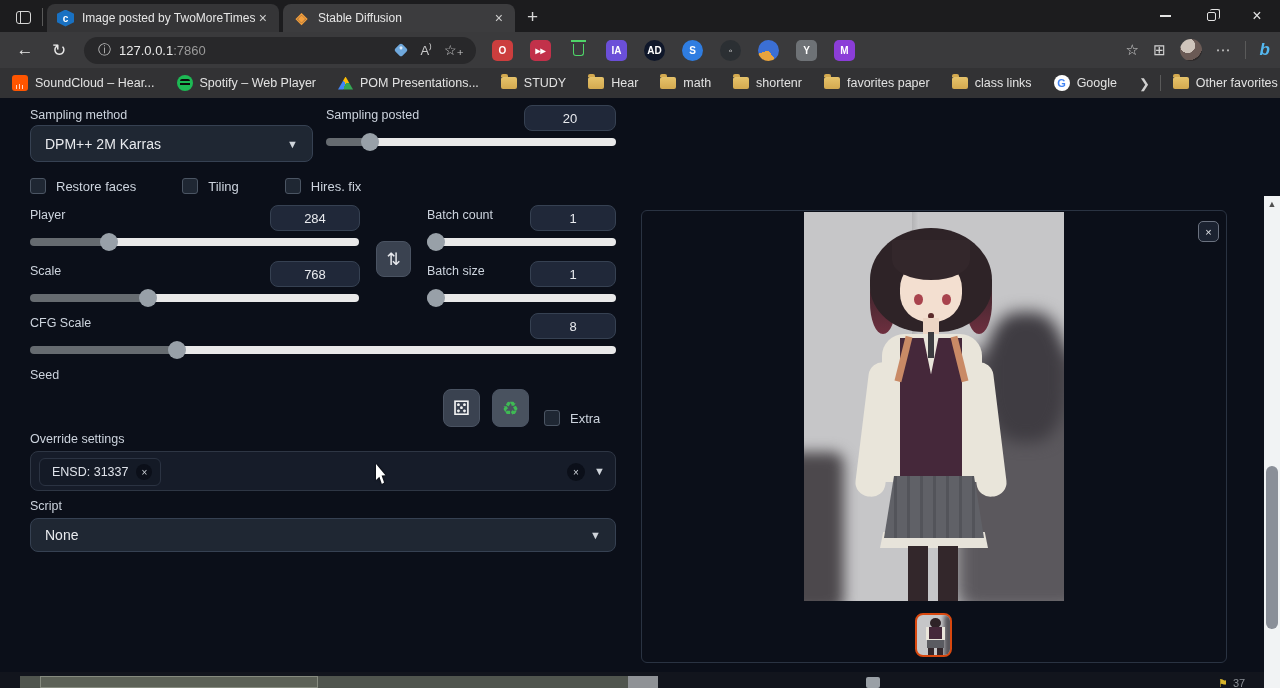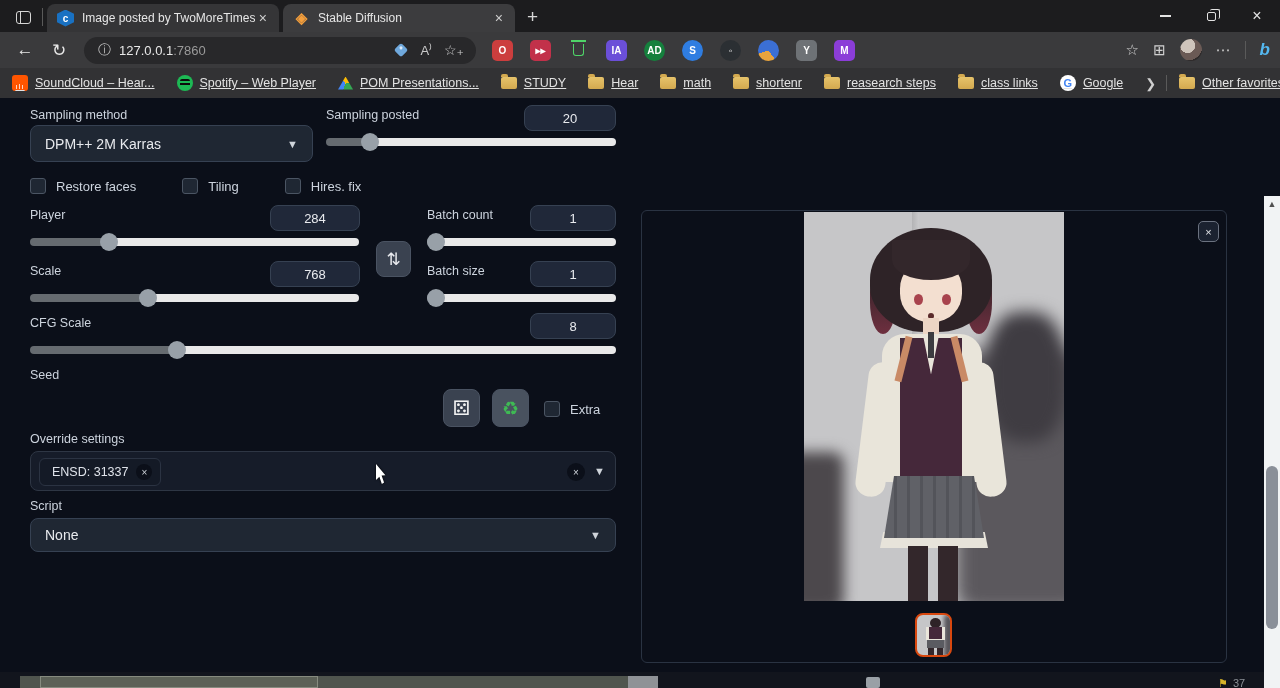--- a/index.html
+++ b/index.html
@@ -55,21 +55,21 @@
   .trashicon::before { content:""; position:absolute; left:-3px; top:-4px; width:15px; height:2px; background:#4fd468; }
   .toolbar-right { margin-left:auto; display:flex; align-items:center; gap:14px; padding-right:10px; }
   .tr-ico { color:#d0d0d0; font-size:15px; }
   .tr-sep { width:1px; height:18px; background:#5a5a5a; }
   .avatar { width:22px; height:22px; border-radius:50%;
             background:radial-gradient(circle at 35% 30%, #cfc4bb 0 35%, #6b5a55 36% 70%, #2e2a2a 71%); }
   .bing { color:#54b8f0; font-size:17px; font-weight:bold; font-style:italic; }
 
   #bookmarksbar { position:absolute; left:0; top:68px; width:1280px; height:30px; background:#323234;
                   display:flex; align-items:center; color:#e2e2e2; font-size:12.5px; padding:0 12px; }
-  .bm { display:flex; align-items:center; gap:7px; margin-right:22px; white-space:nowrap;text-decoration:underline; }
+  .bm { display:flex; align-items:center; gap:7px; margin-right:22px; white-space:nowrap; }
   .bm-right { margin-left:auto; display:flex; align-items:center; }
   .folder { width:16px; height:12px; background:linear-gradient(#e6c36b,#d3a94f); border-radius:2px; position:relative; }
   .folder::before { content:""; position:absolute; left:0; top:-3px; width:7px; height:3px;
                     background:#d3a94f; border-radius:2px 2px 0 0; }
   .ic-soundcloud { width:16px; height:16px; border-radius:3px; background:#ff5500; color:#fff;
                    font-size:8px; display:flex; align-items:flex-end; justify-content:center; letter-spacing:1px; }
   .ic-spotify { width:16px; height:16px; border-radius:50%; background:#1db954; position:relative; }
   .ic-spotify::before { content:""; position:absolute; left:3px; right:3px; top:4px; height:8px;
         background:repeating-linear-gradient(#0c0c0c 0 1.6px, transparent 1.6px 4px); border-radius:2px; }
   .ic-drive { width:15px; height:13px; clip-path:polygon(50% 0,100% 100%,0 100%);
@@ -223,21 +223,21 @@
       <span class="readaloud">A⁾</span>
       <span class="starplus">☆₊</span>
     </div>
     <div id="extrow">
         <div class="ext" style="background: rgb(204, 62, 62);">O</div>
         <div class="ext" style="background: rgb(194, 49, 74);">▸▸</div>
         <div class="ext" style="background: transparent;">
           <div class="trashicon"></div>
         </div>
         <div class="ext" style="background: rgb(107, 79, 216);">IA</div>
-        <div class="ext circle" style="background: #15803d;">AD</div>
+        <div class="ext circle" style="background: #0f172a;">AD</div>
         <div class="ext circle" style="background: rgb(47, 125, 225);">S</div>
         <div class="ext circle" style="background: rgb(43, 47, 51);">◦</div>
         <div class="ext circle" style="background: conic-gradient(rgb(59, 111, 212) 0deg, rgb(59, 111, 212) 40%, rgb(232, 163, 61) 40%, rgb(232, 163, 61) 70%, rgb(59, 111, 212) 70%, rgb(59, 111, 212) 100%);"></div>
         <div class="ext" style="background: rgb(110, 114, 118);">Y</div>
         <div class="ext" style="background: rgb(139, 61, 216);">M</div>
       </div>
     <div class="toolbar-right">
       <span class="tr-ico">☆</span>
       <span class="tr-ico">⊞</span>
       <span class="avatar"></span>
@@ -272,21 +272,21 @@
         <div class="bm">
           <span class="folder"></span>
           <span>math</span>
         </div>
         <div class="bm">
           <span class="folder"></span>
           <span>shortenr</span>
         </div>
         <div class="bm">
           <span class="folder"></span>
-          <span>reasearch steps</span>
+          <span>favorites paper</span>
         </div>
         <div class="bm">
           <span class="folder"></span>
           <span>class links</span>
         </div>
         <div class="bm">
           <span class="ic-google">G</span>
           <span>Google</span>
         </div>
       </div>
@@ -357,21 +357,21 @@
 
     <div class="lbl" style="left:30px;top:218px">CFG Scale</div>
     <div class="numbox" style="left:530px;top:215px;width:86px;height:26px">8</div>
     <div class="slider" style="left: 30px; top: 248px; width: 586px; background: linear-gradient(to right, rgb(102, 107, 112) 25%, rgb(233, 233, 233) 25%);">
         <div class="thumb" style="left: 25%;"></div>
       </div>
 
     <div class="lbl" style="left:30px;top:270px">Seed</div>
     <div class="toolbtn" style="left:443px;top:291px;width:37px;height:38px;font-size:20px;color:#f2f2f2">⚄</div>
     <div class="toolbtn" style="left:492px;top:291px;width:37px;height:38px;font-size:19px;color:#3fba54;background:#49525f">♻</div>
-    <div class="cb-item" style="position:absolute;left:544px;top:303px">
+    <div class="cb-item" style="position:absolute;left:544px;top:312px">
       <span class="cb-box"></span>
       <span>Extra</span>
     </div>
 
     <div class="lbl" style="left:30px;top:334px">Override settings</div>
     <div style="position:absolute;left:30px;top:353px;width:586px;height:40px;background:#161c29;
                 border:1px solid #2e3644;border-radius:8px">
       <div class="chip">
         <span>ENSD: 31337</span>
         <span class="xcircle">×</span>

